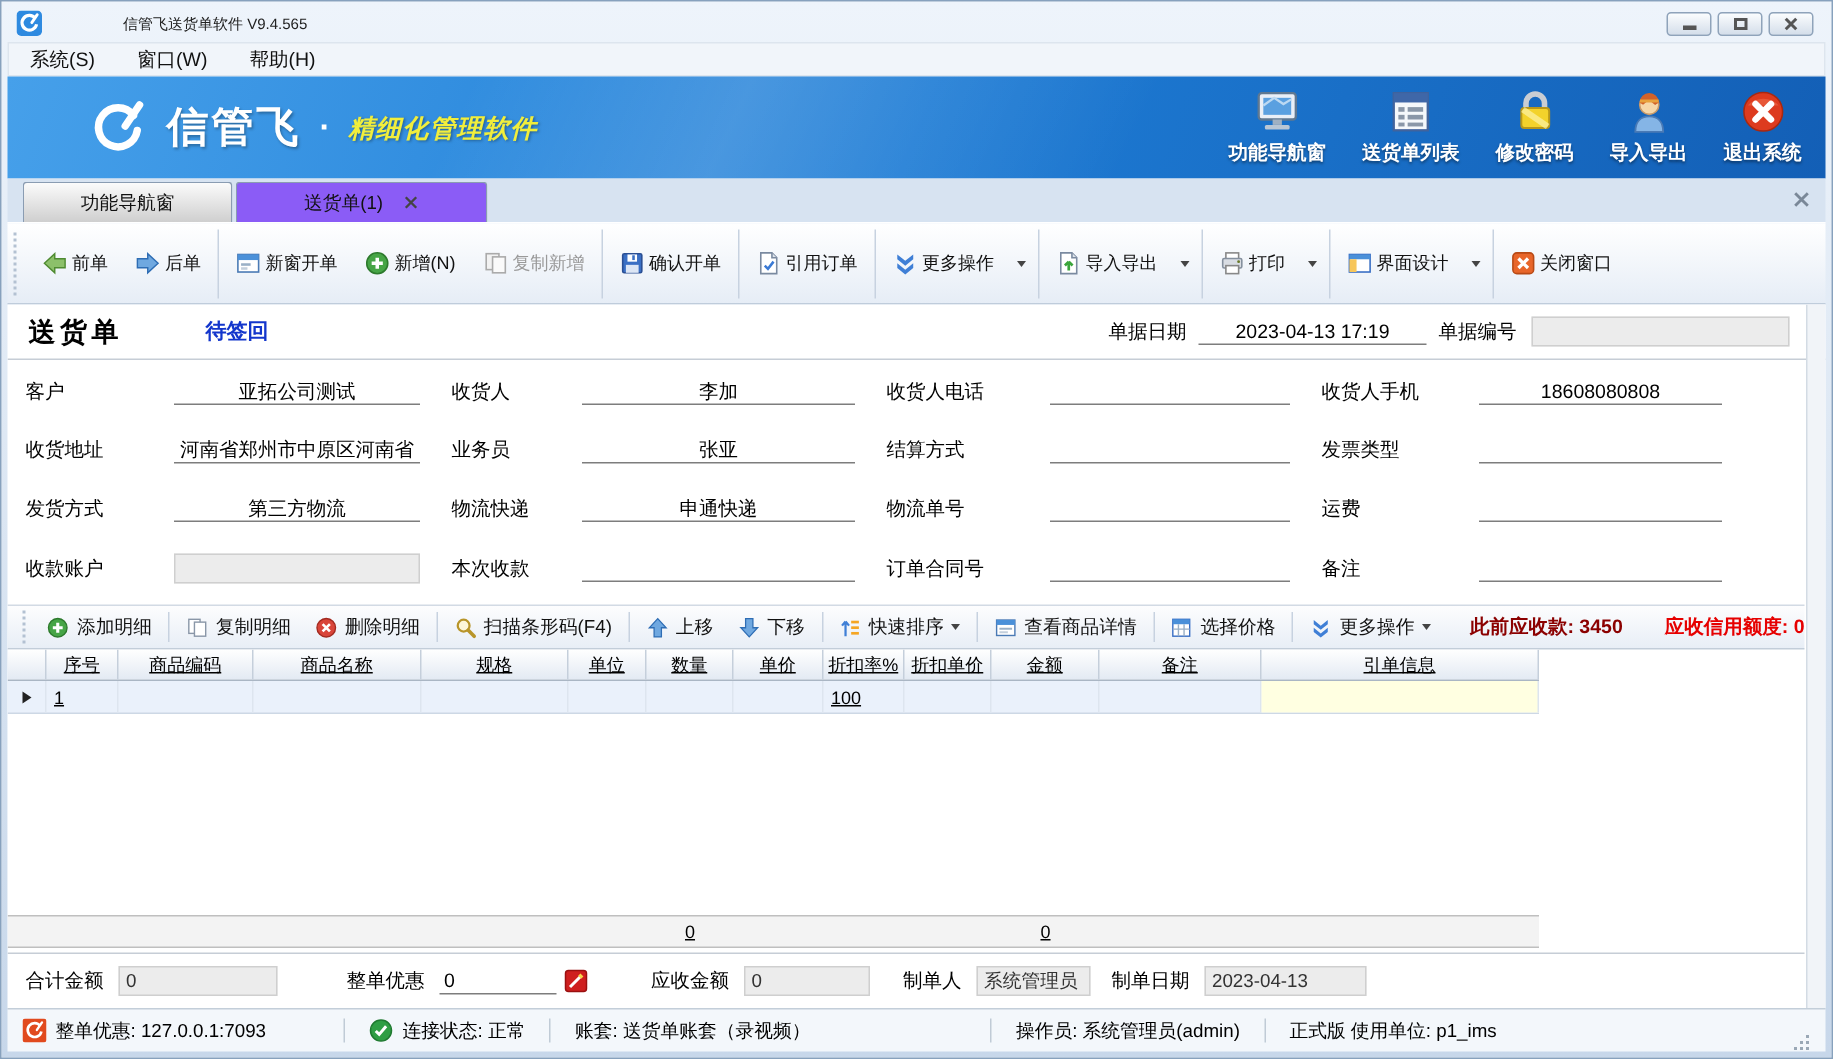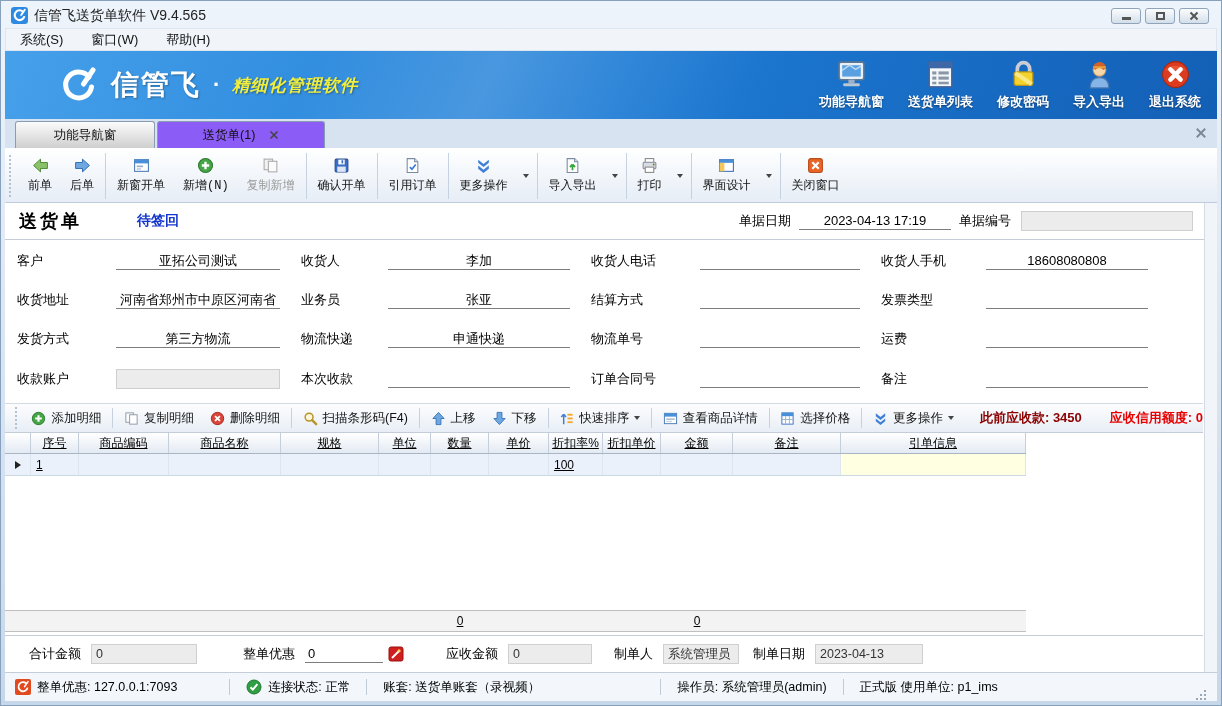--- a/index.html
+++ b/index.html
@@ -1,21 +1,21 @@
 <!DOCTYPE html>
 <html><head>
 <meta charset="utf-8">
 <style>
   * { margin:0; padding:0; box-sizing:border-box; }
   html,body { width:1222px; height:706px; font-family:"Liberation Sans","DejaVu Sans",sans-serif; }
   .window { width:1222px; height:706px; background:linear-gradient(#eef4fb,#c7d7ea); border:1px solid #87a1bd; display:flex; flex-direction:column; padding:0 4px 4px 4px; }
   
   .titlebar { height:27px; display:flex; align-items:center; padding:2px 4px 0 6px; }
   .app-ico { width:17px; height:17px; margin-right:6px; flex:0 0 auto; }
-  .title-text { font-size:14px; color:#222; }
+  .title-text { font-size:10px; color:#222;margin-left:48px; }
   .win-controls { margin-left:auto; display:flex; gap:4px; padding-right:4px; }
   .wbtn { width:30px; height:16px; border:1px solid #8fa3ba; border-radius:3px; background:linear-gradient(#fbfdfe,#d4deea); display:flex; align-items:center; justify-content:center; }
   .wbtn .bar { width:9px; height:3px; background:#555; margin-top:5px; }
   .wbtn .box { width:9px; height:8px; border:2px solid #555; }
   
   .menubar { height:23px; background:#f1f5fa; border:1px solid #dde5ee; display:flex; align-items:center; gap:28px; padding:0 14px; font-size:13px; color:#111; }
   
   .banner { height:68px; background:linear-gradient(110deg,#46a0ea 0%,#1e7cd5 50%,#135fb6 100%); position:relative; overflow:hidden; flex:0 0 auto; }
   .banner::before { content:""; position:absolute; inset:0; background:linear-gradient(115deg,rgba(255,255,255,0) 25%,rgba(255,255,255,.16) 40%,rgba(255,255,255,0) 62%); }
   .brand { position:absolute; left:52px; top:12px; display:flex; align-items:center; gap:10px; }
@@ -30,21 +30,21 @@
   
   .tabstrip { height:29px; background:#d7e3f1; display:flex; align-items:flex-end; padding-left:10px; position:relative; }
   .tab { height:27px; display:flex; align-items:center; justify-content:center; gap:14px; border:1px solid #8a9cb2; border-bottom:none; border-radius:3px 3px 0 0; font-size:12.5px; color:#111; padding:0 18px; }
   .tab.inactive { width:140px; background:linear-gradient(#fbfbfb,#cfcfcf); margin-right:2px; }
   .tab.active { min-width:168px; background:#8b5cf6; position:relative; z-index:2; }
   .xmark { width:10px; height:10px; }
   .strip-close { position:absolute; right:10px; top:8px; width:12px; height:12px; }
   
   .toolbar { height:55px; background:linear-gradient(#ffffff,#e6edf6); border-top:1px solid #fff; border-bottom:1px solid #bfccdb; display:flex; align-items:center; padding:2px 2px; }
   .grip { width:6px; height:42px; border-left:2px dotted #b3c1d2; margin:0 4px 0 2px; }
-  .tbtn { display:flex; flex-direction:column; align-items:center; justify-content:center; gap:3px; padding:4px 9px; font-size:12px; color:#111; cursor:pointer; white-space:nowrap;font-family:Liberation Mono, monospace; }
+  .tbtn { display:flex; flex-direction:row; align-items:center; justify-content:center; gap:3px; padding:4px 9px; font-size:12px; color:#111; cursor:pointer; white-space:nowrap; }
   .tbtn svg { width:17px; height:17px; }
   .tbtn.disabled { color:#9a9a9a; }
   .tsep { width:1px; height:46px; background:#c7d2e0; margin:0 2px; }
   .ddz { padding:0 6px; align-self:stretch; display:flex; align-items:center; cursor:pointer; }
   .dd { width:0; height:0; border-left:3.5px solid transparent; border-right:3.5px solid transparent; border-top:4px solid #444; }
   
   .content { flex:1; background:#fff; display:flex; flex-direction:column; position:relative; overflow:hidden; }
   .vscroll { position:absolute; right:0; top:0; bottom:0; width:13px; background:#f1f4f8; border-left:1px solid #d3dbe4; }
   .doc-header { height:37px; display:flex; align-items:center; padding:0 24px 0 14px; border-bottom:1px solid #c6cdd6; }
   .doc-title { font-size:18px; font-weight:bold; letter-spacing:3px; color:#000; width:118px; }
@@ -71,21 +71,21 @@
   .grid-r1 .gcell { border-right:1px solid #dde5ef; }
   .c0{width:26px;} .c1{width:48px;} .c2{width:90px;} .c3{width:112px;} .c4{width:98px;} .c5{width:52px;} .c6{width:58px;} .c7{width:60px;} .c8{width:54px;} .c9{width:58px;} .c10{width:72px;} .c11{width:108px;} .c12{width:185px; border-right:1px solid #c5cfdb;text-align:center;}
   .cell-left { justify-content:flex-start; padding-left:5px; }
   .ref-cell { background:#ffffe1; }
   .marker { width:0; height:0; border-top:4px solid transparent; border-bottom:4px solid transparent; border-left:6px solid #222; }
   .grid-filler { flex:1; background:#fff; }
   .grid-summary { height:22px; background:#f3f3f3; border-top:1px solid #bfbfbf; border-bottom:1px solid #bfbfbf; flex:0 0 auto; margin-bottom:3px; }
   .grid-summary .gcell { border-right:none; }
   
   .doc-footer { height:37px; display:flex; align-items:center; padding:0 12px; border-top:1px solid #c6cdd6; margin-right:14px; }
-  .doc-footer .fld-label { margin-right:10px;margin-left:12px; }
+  .doc-footer .fld-label { margin-right:10px; }
   .disc-ico { width:16px; height:16px; margin-left:5px; }
   
   .statusbar { height:29px; background:#f3f7fb; border-top:1px solid #c3ced9; display:flex; align-items:center; padding:0 10px; font-size:12.5px; color:#000; flex:0 0 auto; }
   .sb-item { display:flex; align-items:center; gap:6px; white-space:nowrap; }
   .sb-sep { width:1px; height:16px; background:#c0cbd6; margin:0 16px; }
   .sb-item svg { width:16px; height:16px; }
   .sb-grip { margin-left:auto; width:12px; height:12px; align-self:flex-end; }
 </style>
 </head>
 <body>

